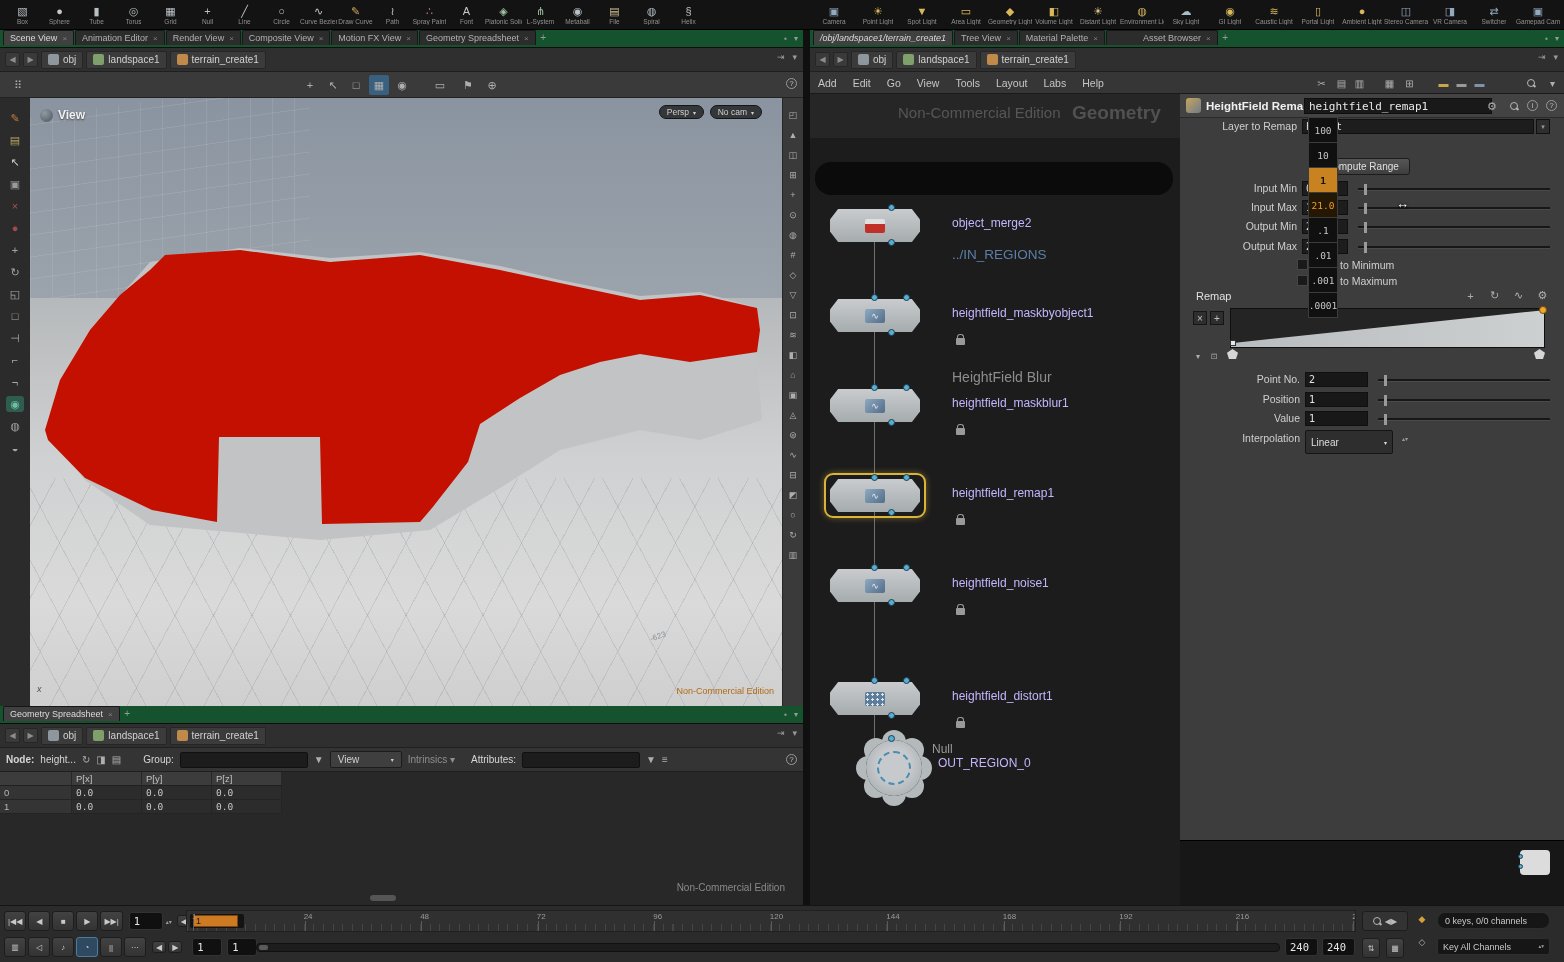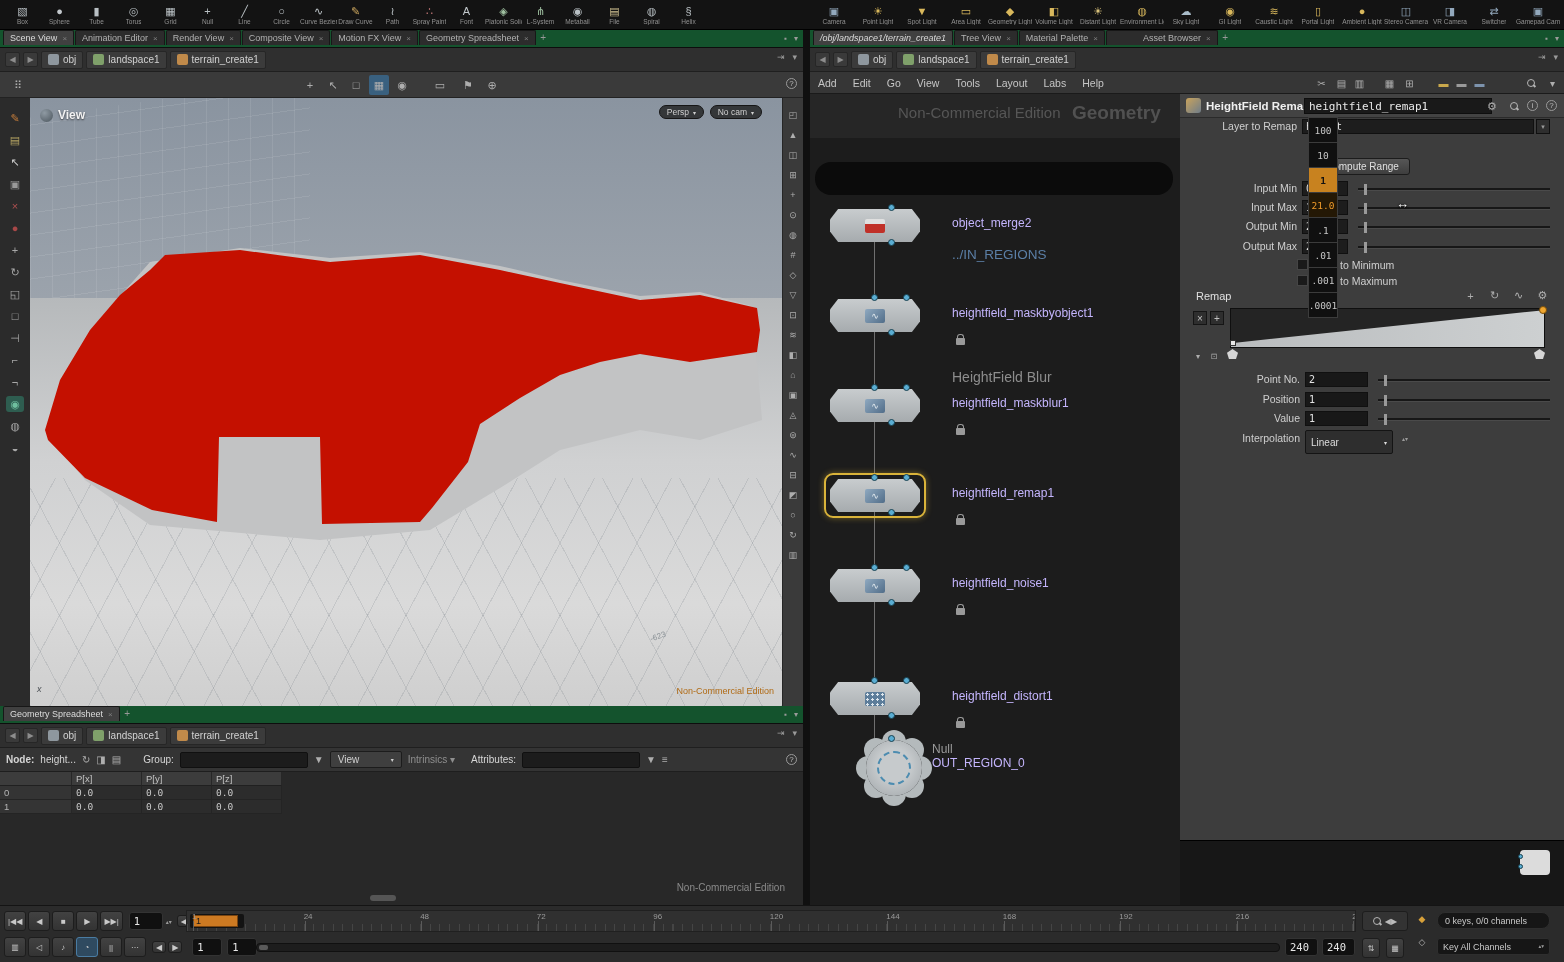--- a/index.html
+++ b/index.html
@@ -664,21 +664,21 @@
             <div class="ndot" style="left: 41px; top: -5px;"></div>
             <div class="ndot" style="left: 73px; top: -5px;"></div>
             <div class="ndot" style="left: 58px; top: 30px;"></div>
             <div class="ntitle" style="top: 7px;">heightfield_distort1</div>
             <div class="nlock" style="top: 39px;"></div>
           </div>
           <div class="node" style="top: 646px;">
             <div class="nullbody" style="top: 0px;"></div>
             <div class="ndot" style="left: 58px; top: -5px;"></div>
             <div class="nabove" style="left: 102px; top: 2px; font-size: 12px; color: rgb(154, 154, 154);">Null</div>
-            <div class="ntitle" style="left: 102px; top: 16px;">OUT_REGION_0</div>
+            <div class="ntitle" style="left: 108px; top: 16px;">OUT_REGION_0</div>
           </div>
         </div>
     </div>
   </div>
 
   <div id="param-pane">
     <div id="param-toolbar">
         <div class="icn" style="left: 133px;">✂</div>
         <div class="icn" style="left: 153px;">▤</div>
         <div class="icn" style="left: 171px;">▥</div>

